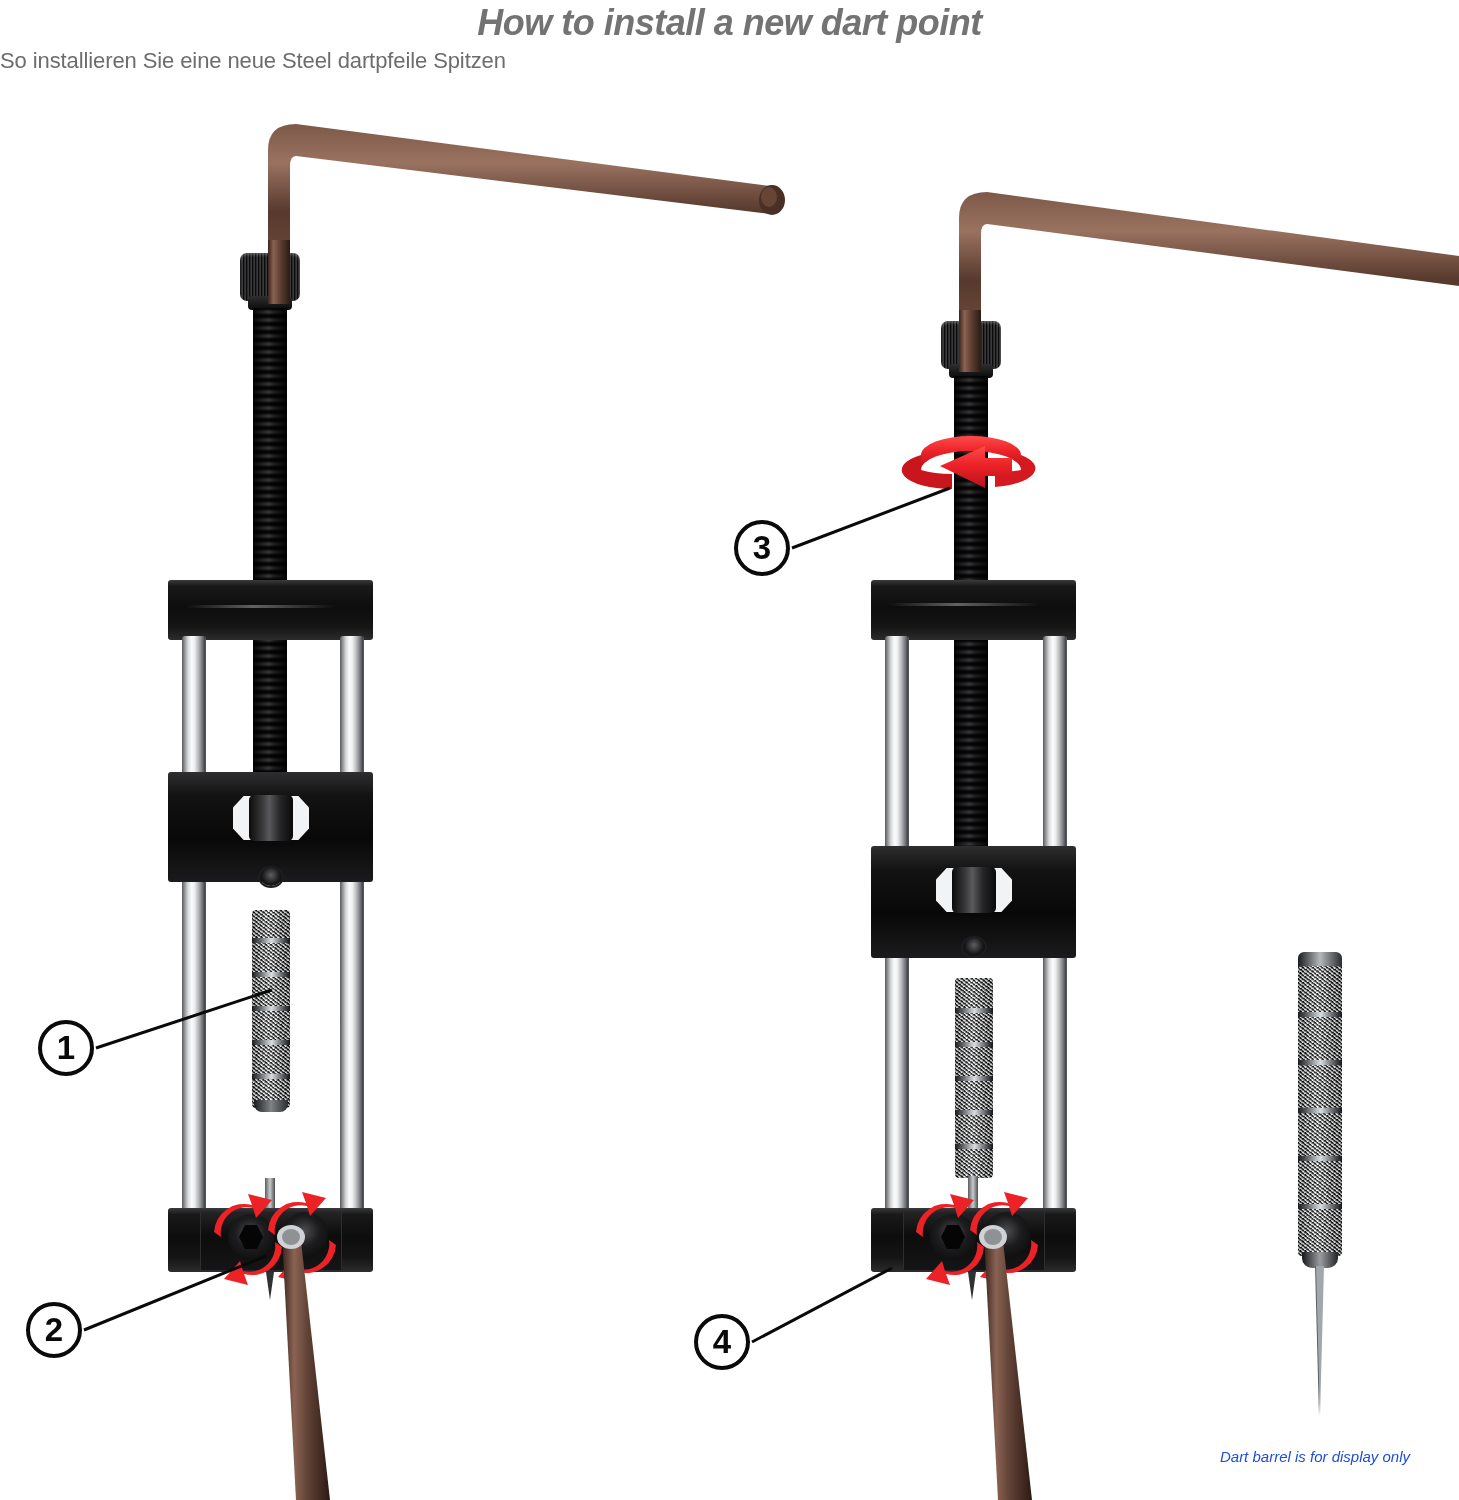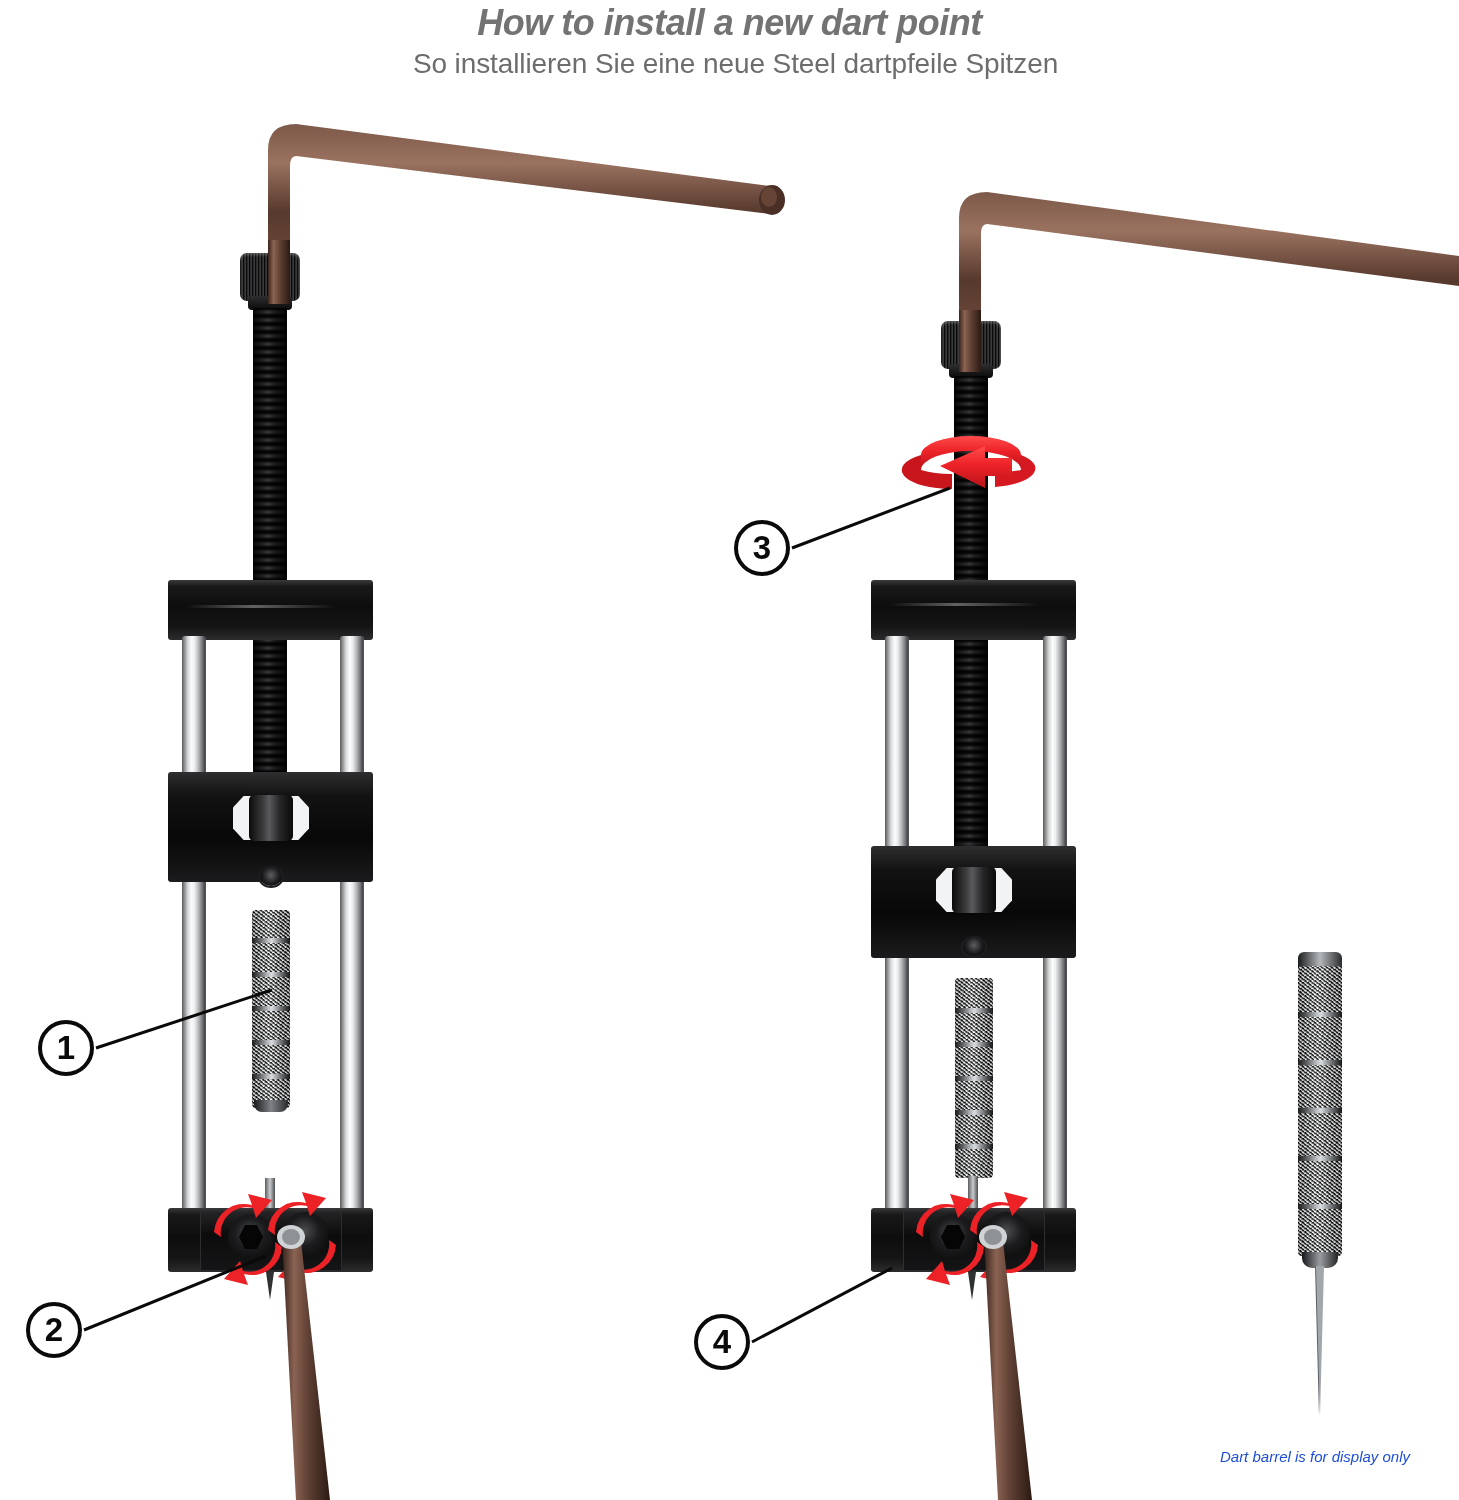--- a/index.html
+++ b/index.html
@@ -28,27 +28,25 @@
     font-weight: bold;
     font-style: italic;
     letter-spacing: -0.5px;
     color: #737373;
     font-family: "Liberation Sans", sans-serif;
   }
   .subtitle {
     position: absolute;
     left: 0; right: 0;
     top: 48px;
-    text-align: center;
-    font-size: 28px;
+    font-size: 22px;
     font-weight: normal;
     color: #6d6d6d;
     letter-spacing: -0.1px;
     font-family: "Liberation Sans", sans-serif;
-    padding-left: 12px;
   }
   .footnote {
     position: absolute;
     left: 1180px;
     top: 1448px;
     width: 270px;
     text-align: center;
     font-size: 15px;
     font-style: italic;
     color: #1d4ed8;

